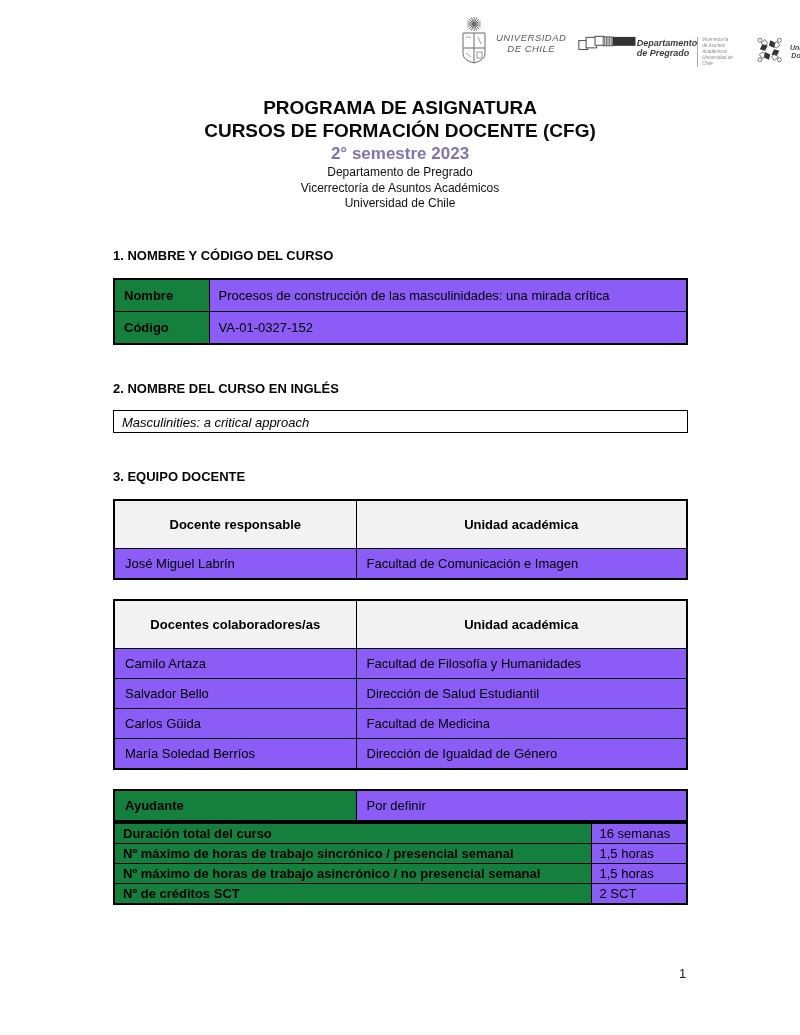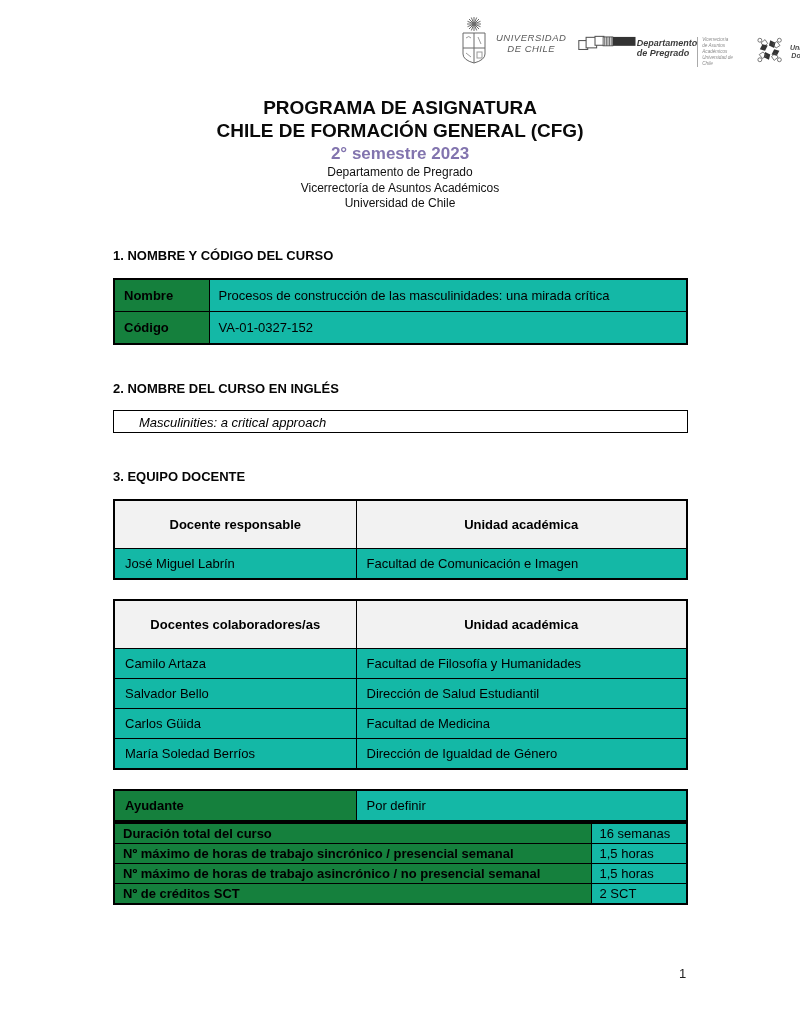--- a/index.html
+++ b/index.html
@@ -33,26 +33,26 @@
 
   
   .content { width:575px; margin-left:113px; }
   .section-heading { font-size:13px; font-weight:bold; margin-top:36px; margin-bottom:15px; color:#050505; }
 
   table { border-collapse:collapse; width:575px; table-layout:fixed; }
   table.boxed { border:2px solid #000; }
   td, th { border:1px solid #000; font-size:13px; vertical-align:middle; }
   .label-cell { background:#15803d; font-weight:bold; text-align:left; }
   .head-cell  { background:#f2f2f2; font-weight:bold; text-align:center; }
-  .value-cell { background:#14b8a6; font-weight:normal; text-align:left; }
+  .value-cell { background:#8b5cf6; font-weight:normal; text-align:left; }
 
   .t-course td { padding:8px 9px; height:32px; }
   .english-box {
     border:1px solid #000; width:575px; margin-top:-1px;
-    padding:4px 25px; font-size:13px; font-style:italic; height:23px;
+    padding:4px 8px; font-size:13px; font-style:italic; height:23px;
   }
   .t-team th { padding:16px 8px; height:34px; }
   .t-team td { padding:7px 10px; height:30px; }
   .t-gap { margin-top:19px; }
   .t-credits td { padding:2px 8px; height:20px; }
 
   .page-number { position:absolute; top:966px; left:679px; font-size:13px; color:#222; }
 </style>
 </head>
 <body>
@@ -126,21 +126,21 @@
         <use href="#pinw" transform="rotate(180 24 24)"></use>
         <use href="#pinw" transform="rotate(270 24 24)"></use>
       </svg>
       <div class="ud-title">Unidad de Docencia</div>
       <div class="ud-sub">Pregrado UChile</div>
     </div>
   </div>
 
   <div class="title-block">
     <div class="title-line">PROGRAMA DE ASIGNATURA</div>
-    <div class="title-line">CHILE DE FORMACIÓN GENERAL (CFG)</div>
+    <div class="title-line">CURSOS DE FORMACIÓN DOCENTE (CFG)</div>
     <div class="semester-line" style="color: rgb(130, 116, 174);">2° semestre 2023</div>
     <div class="sub-line">Departamento de Pregrado</div>
     <div class="sub-line">Vicerrectoría de Asuntos Académicos</div>
     <div class="sub-line">Universidad de Chile</div>
   </div>
 
   <div class="content">
 
     <div class="section-heading">1. NOMBRE Y CÓDIGO DEL CURSO</div>
     <table class="boxed t-course">

